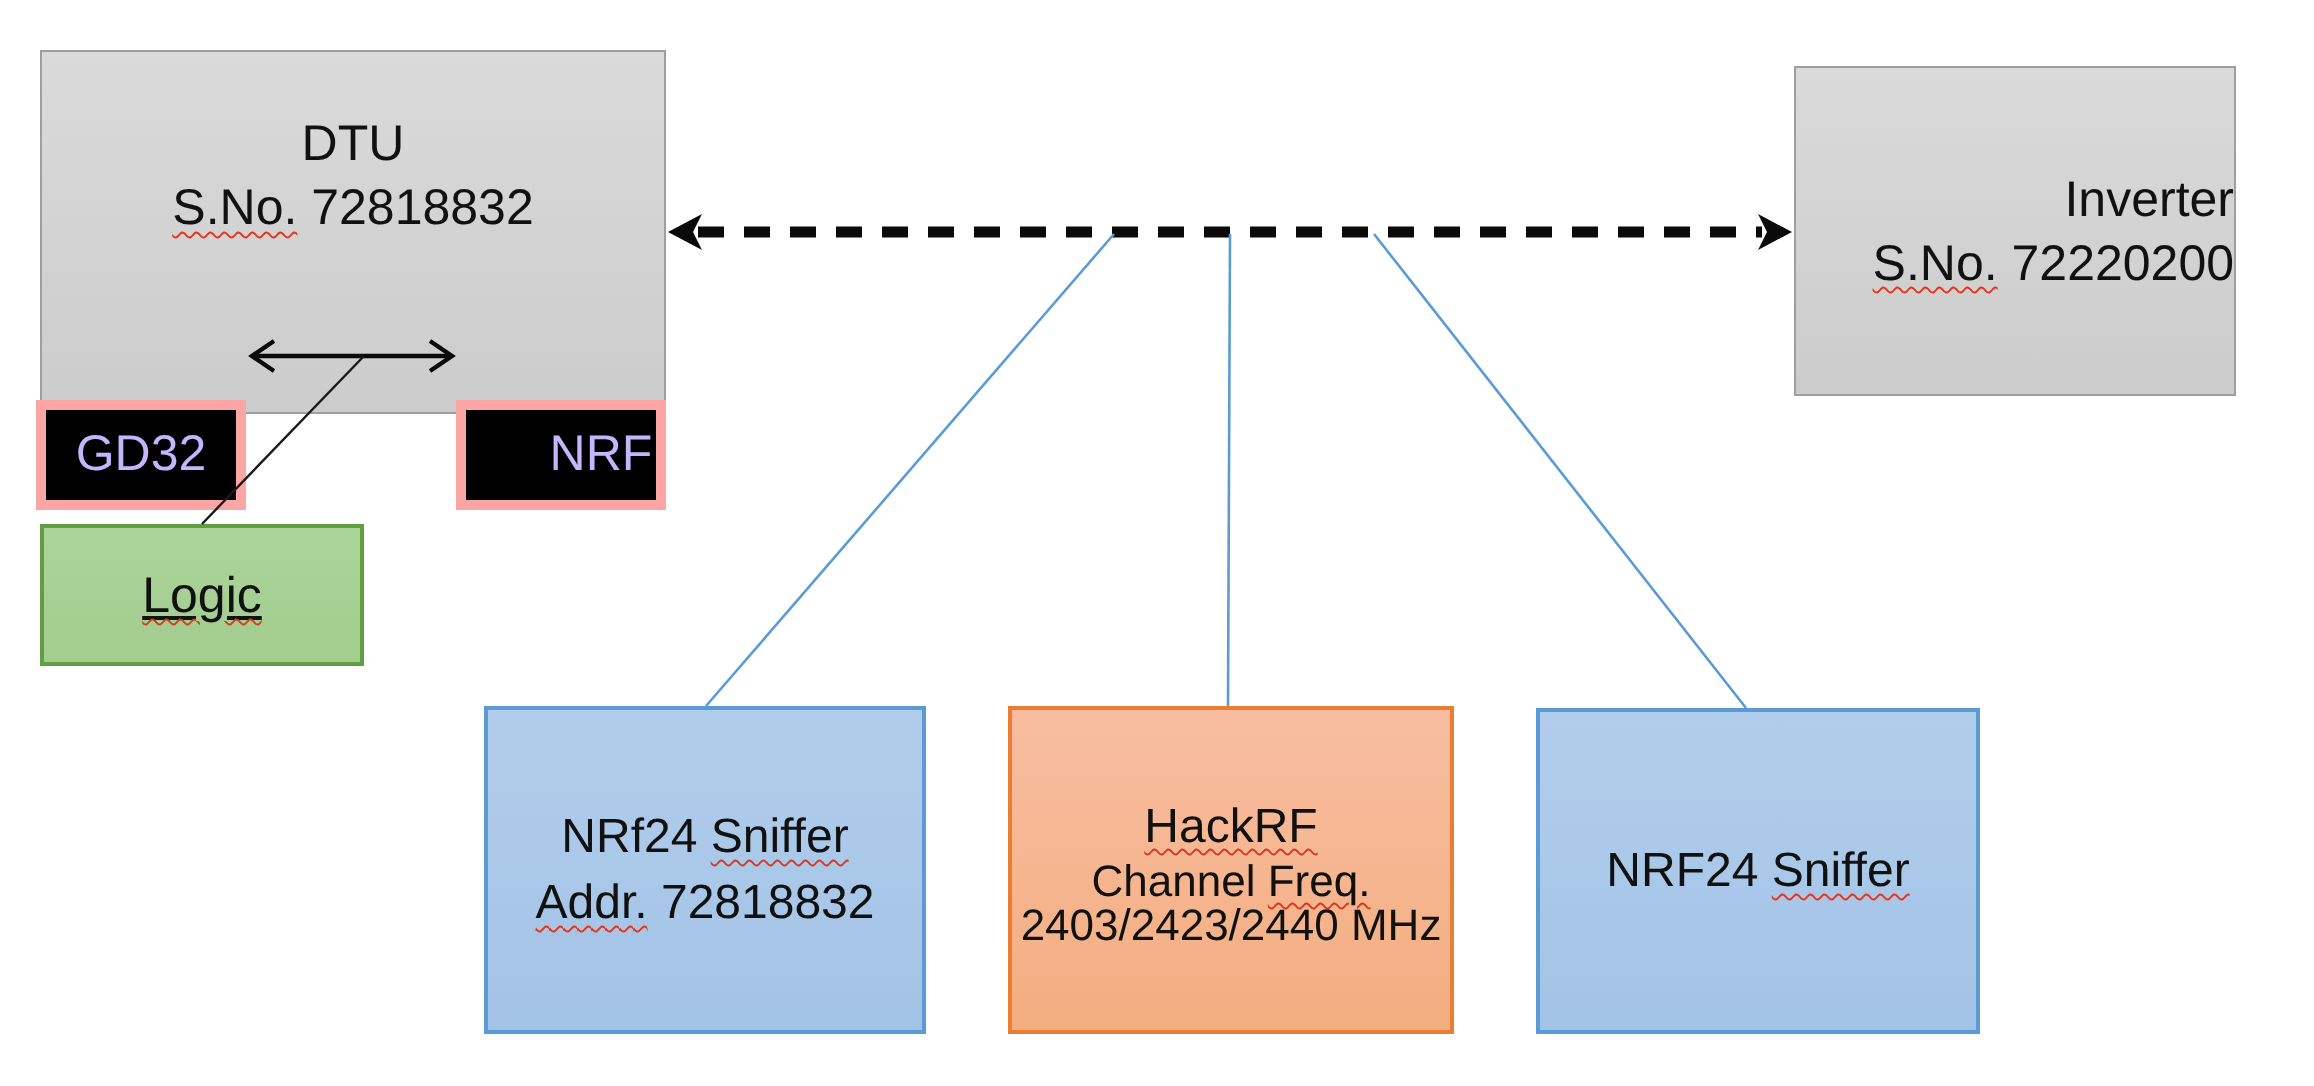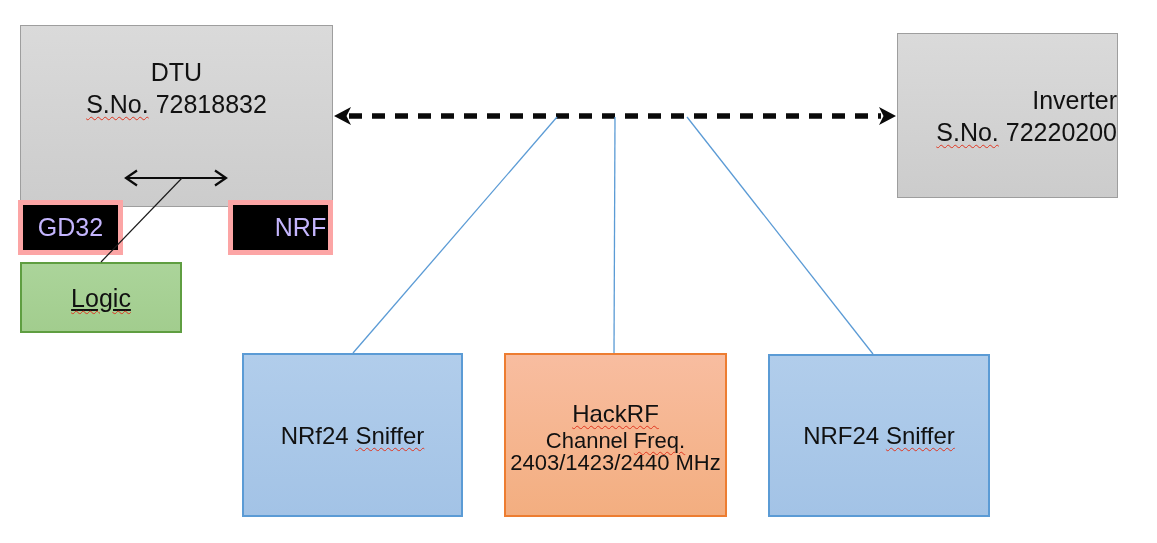--- a/index.html
+++ b/index.html
@@ -57,26 +57,27 @@
     <span class="sq">Logic</span>
   </div>
 
   <div id="inverter" class="box gray t-main">
     <div>Inverter</div>
     <div><span class="sq">S.No.</span> <span>72220200</span></div>
   </div>
 
   <div id="sniffer-left" class="box blue t-box">
     <div><span>NRf24</span> <span class="sq">Sniffer</span></div>
+    <div><span class="sq">Addr.</span> <span>72818832</span></div>
   </div>
 
   <div id="hackrf" class="box orange">
     <div class="t-box"><span class="sq">HackRF</span></div>
     <div class="t-small"><span>Channel</span> <span class="sq">Freq.</span></div>
-    <div class="t-small">2403/1423/2440 MHz</div>
+    <div class="t-small">2403/2423/2440 MHz</div>
   </div>
 
   <div id="sniffer-right" class="box blue t-box">
     <div><span>NRF24</span> <span class="sq">Sniffer</span></div>
   </div>
 
   <svg class="overlay" xmlns="http://www.w3.org/2000/svg" viewBox="0 0 1157 543">
 
     <g>
       <line x1="349" y1="116" x2="881" y2="116" stroke="#0a0a0a" stroke-width="5.5" stroke-dasharray="13 10"></line>

